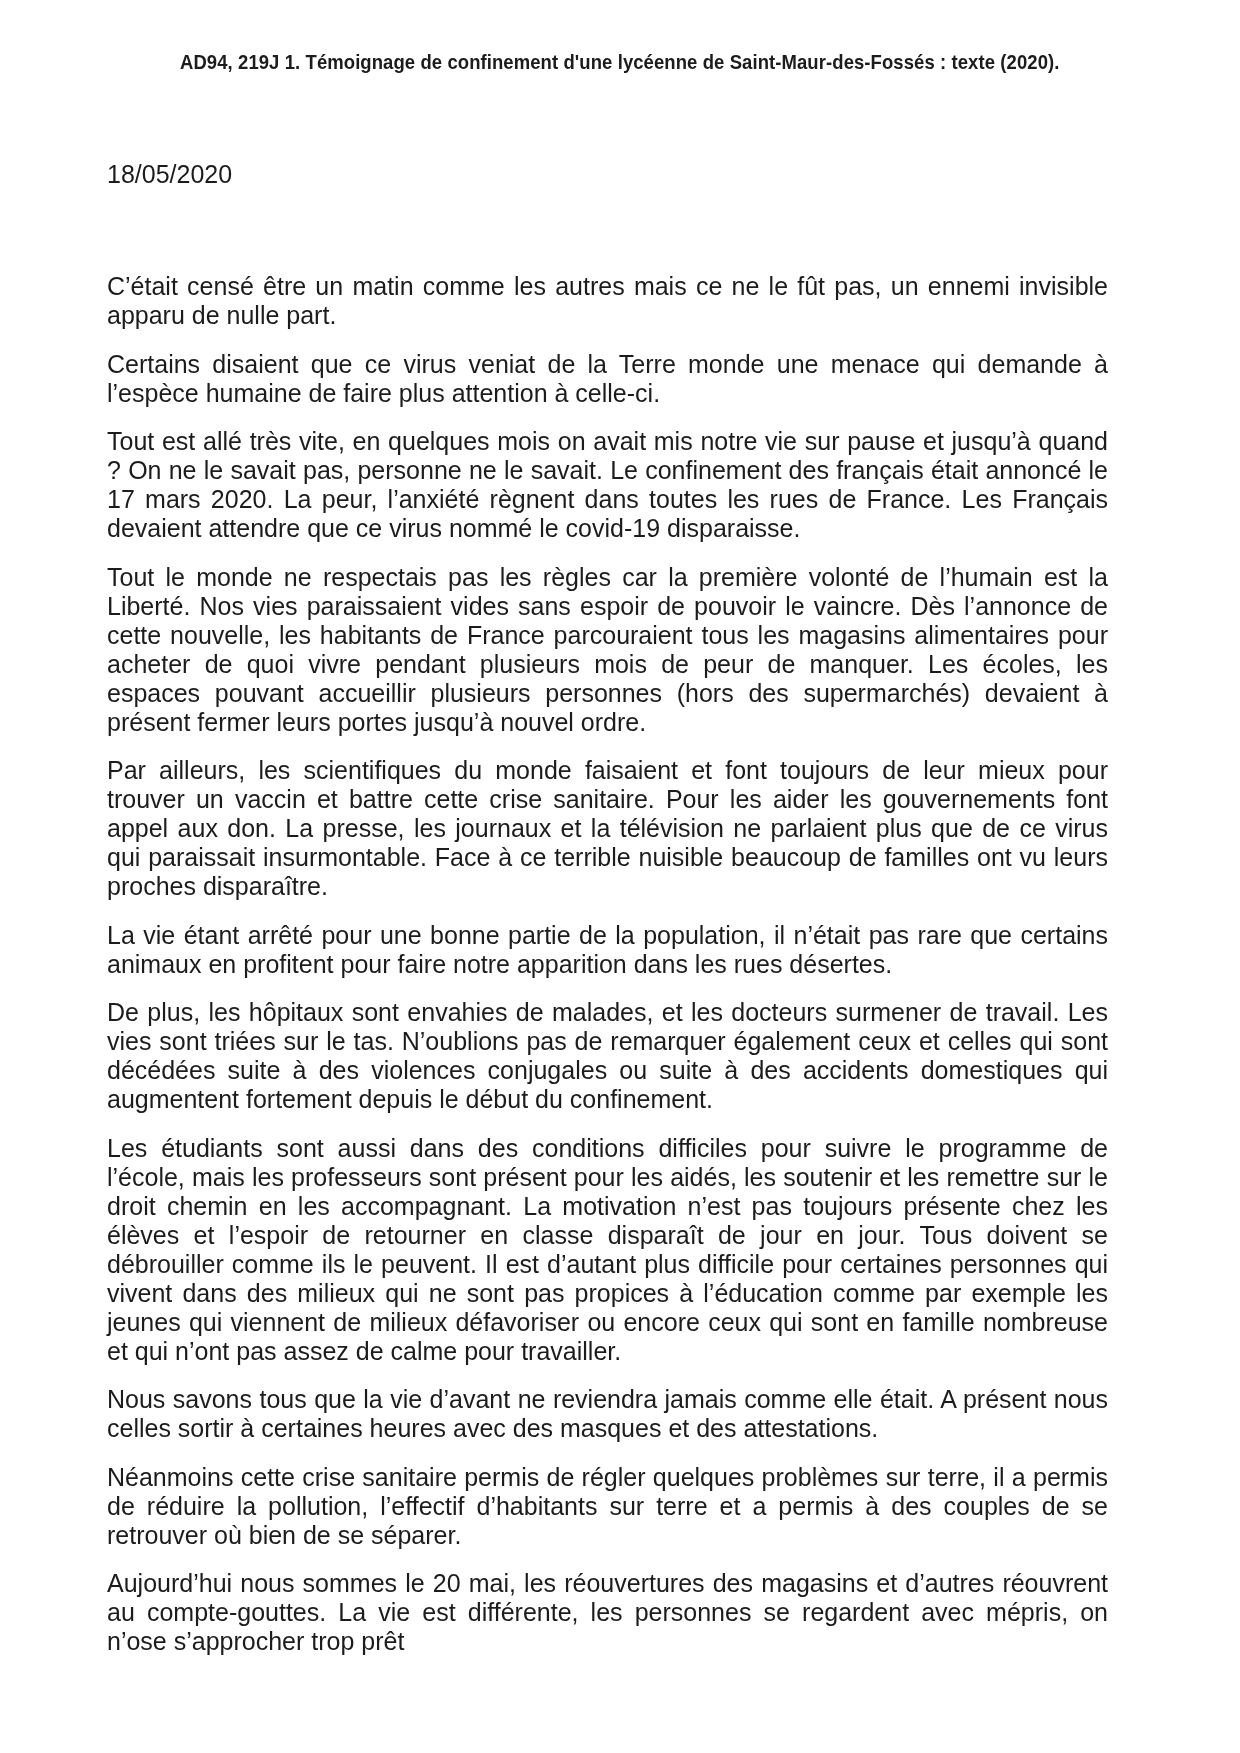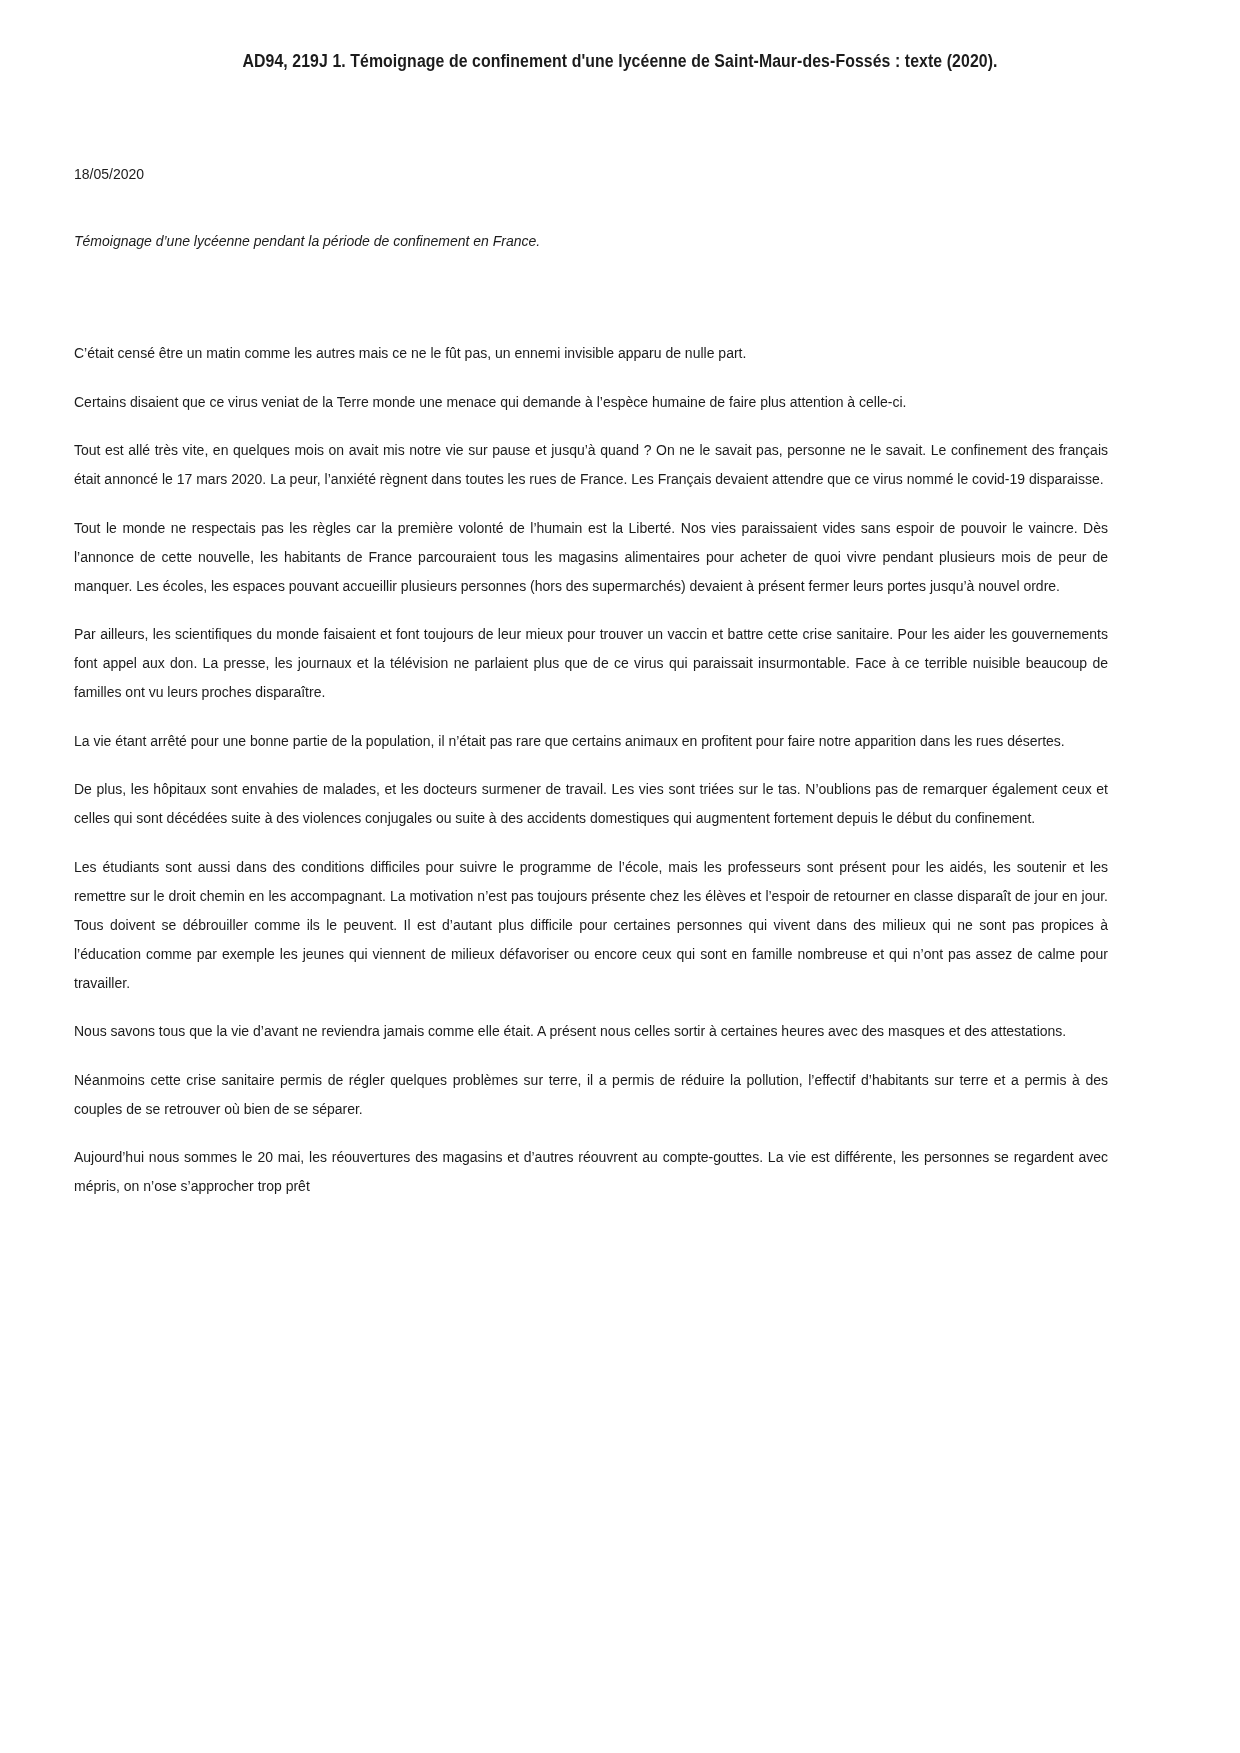--- a/index.html
+++ b/index.html
@@ -19,33 +19,33 @@
     position: relative;
     width: 1240px;
     height: 1753px;
     background: #ffffff;
     box-sizing: border-box;
   }
   .doc-header {
     padding-top: 51px;
     text-align: center;
     font-weight: bold;
-    font-size: 18px;
+    font-size: 21px;
     line-height: 21px;
     white-space: nowrap;
   }
   .doc-header .condensed {
     display: inline-block;
     transform: scaleX(0.88);
     transform-origin: center top;
     letter-spacing: 0.1px;
   }
   .content {
-    padding: 0 132px 0 74px;
-    font-size: 14px;
+    padding: 0 132px 0 107px;
+    font-size: 25px;
     line-height: 29px;
   }
   .date-line {
     margin: 88px 0 0 0;
   }
   .doc-title {
     margin: 38px 0 0 0;
     font-style: italic;
   }
   p.body-para {
@@ -62,21 +62,20 @@
 <div class="page">
 
   <div class="doc-header">
     <span class="condensed">AD94, 219J 1. Témoignage de confinement d'une lycéenne de Saint-Maur-des-Fossés : texte (2020).</span>
   </div>
 
   <div class="content">
 
     <p class="date-line">18/05/2020</p>
 
-    <p class="doc-title">Témoignage d’une lycéenne pendant la période de confinement en France.</p>
 
     <p class="body-para first">C’était censé être un matin comme les autres mais ce ne le fût pas, un ennemi invisible apparu de nulle part.</p>
     <p class="body-para">Certains disaient que ce virus veniat de la Terre monde une menace qui demande à l’espèce humaine de faire plus attention à celle-ci.</p>
     <p class="body-para">Tout est allé très vite, en quelques mois on avait mis notre vie sur pause et jusqu’à quand ? On ne le savait pas, personne ne le savait. Le confinement des français était annoncé le 17 mars 2020. La peur, l’anxiété règnent dans toutes les rues de France. Les Français devaient attendre que ce virus nommé le covid-19 disparaisse.</p>
     <p class="body-para">Tout le monde ne respectais pas les règles car la première volonté de l’humain est la Liberté. Nos vies paraissaient vides sans espoir de pouvoir le vaincre. Dès l’annonce de cette nouvelle, les habitants de France parcouraient tous les magasins alimentaires pour acheter de quoi vivre pendant plusieurs mois de peur de manquer. Les écoles, les espaces pouvant accueillir plusieurs personnes (hors des supermarchés) devaient à présent fermer leurs portes  jusqu’à nouvel ordre.</p>
     <p class="body-para">Par ailleurs, les scientifiques du  monde faisaient et font toujours de leur mieux pour trouver un vaccin et battre cette crise sanitaire. Pour les aider les gouvernements font appel aux don. La presse, les journaux et la télévision ne parlaient plus que de ce virus qui paraissait insurmontable. Face à ce terrible nuisible beaucoup de familles ont vu leurs proches disparaître.</p>
     <p class="body-para">La vie étant arrêté pour une bonne partie de la population, il n’était pas rare que certains animaux en profitent pour faire notre apparition dans les rues désertes.</p>
     <p class="body-para">De plus, les hôpitaux sont envahies de malades, et les docteurs surmener de travail. Les vies sont triées sur le tas. N’oublions pas de remarquer également ceux et celles qui sont décédées suite à des violences conjugales ou suite à des accidents domestiques qui augmentent fortement depuis le début du confinement.</p>
     <p class="body-para">Les étudiants sont aussi dans des conditions difficiles pour suivre le programme de l’école, mais les professeurs sont présent pour les aidés, les soutenir et les remettre sur le droit chemin en les accompagnant. La motivation n’est pas toujours présente chez les élèves et l’espoir de retourner en classe disparaît de jour en jour. Tous doivent se débrouiller comme ils le peuvent. Il est d’autant plus difficile pour certaines personnes qui vivent dans des milieux qui ne sont pas propices à l’éducation comme par exemple les jeunes qui viennent de milieux défavoriser ou encore ceux qui sont en famille nombreuse et qui n’ont pas assez de calme pour travailler.</p>
     <p class="body-para">Nous savons tous que la vie d’avant ne reviendra jamais comme elle était. A présent nous celles sortir à certaines heures avec des masques et des attestations.</p>

